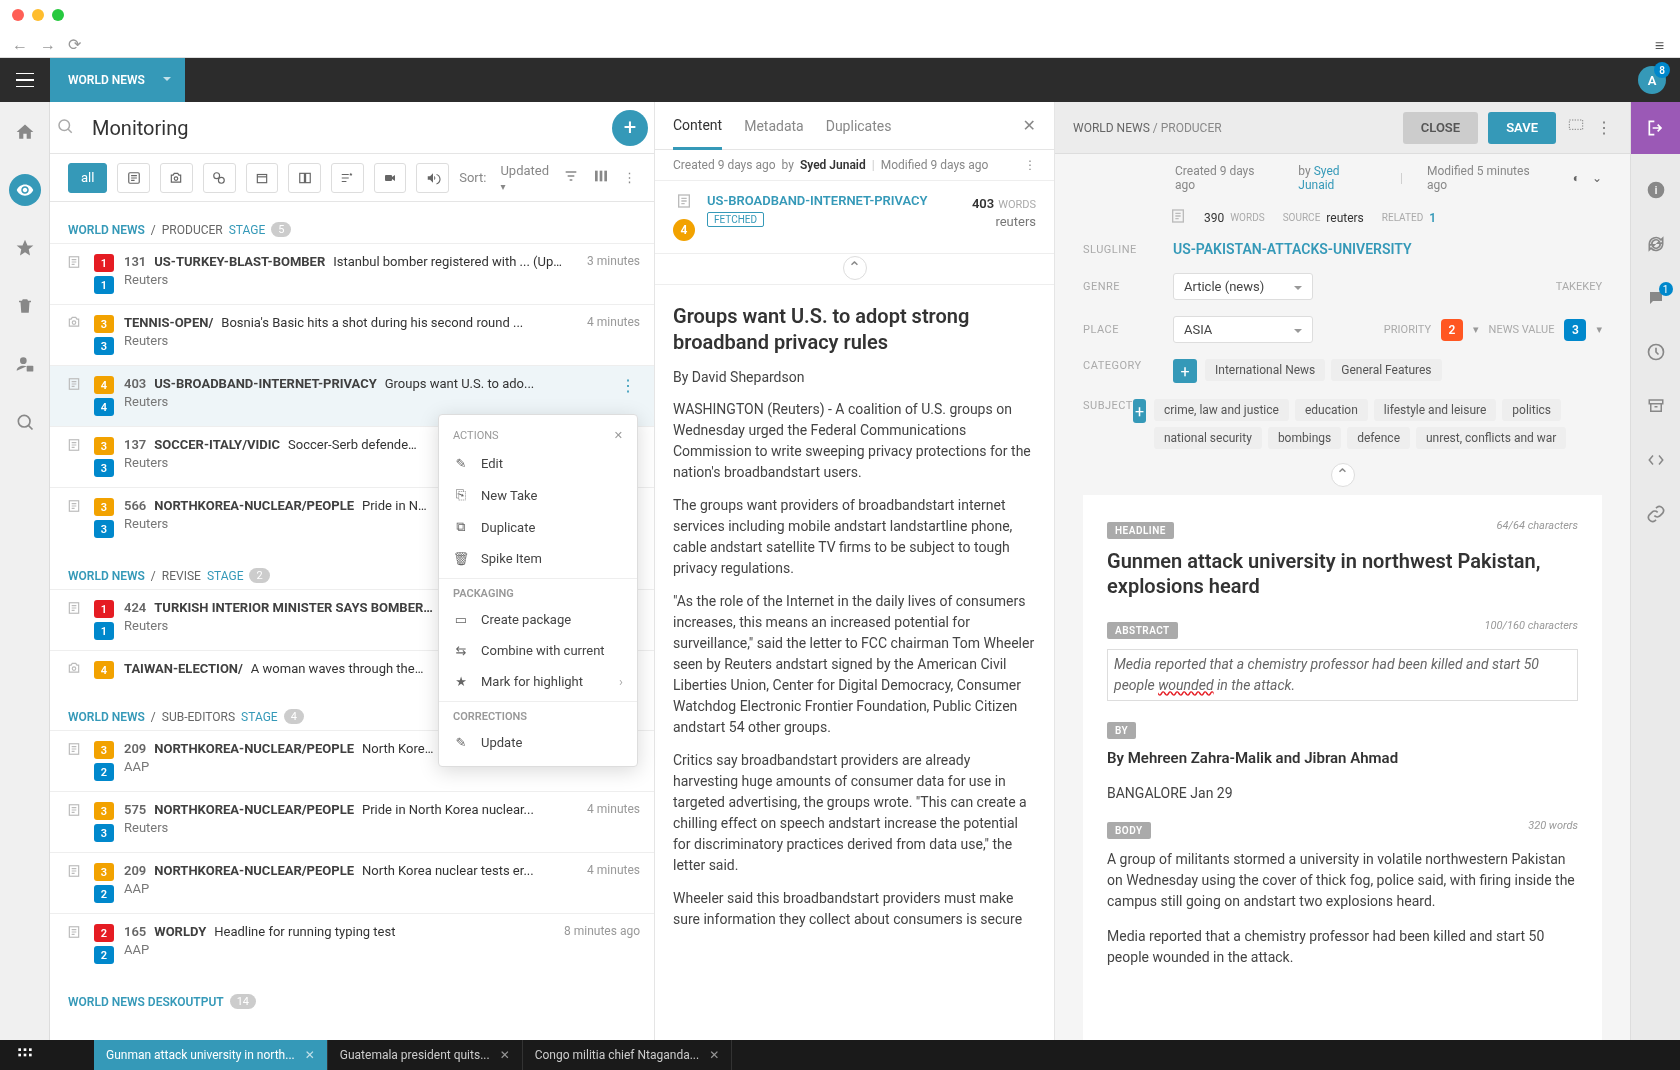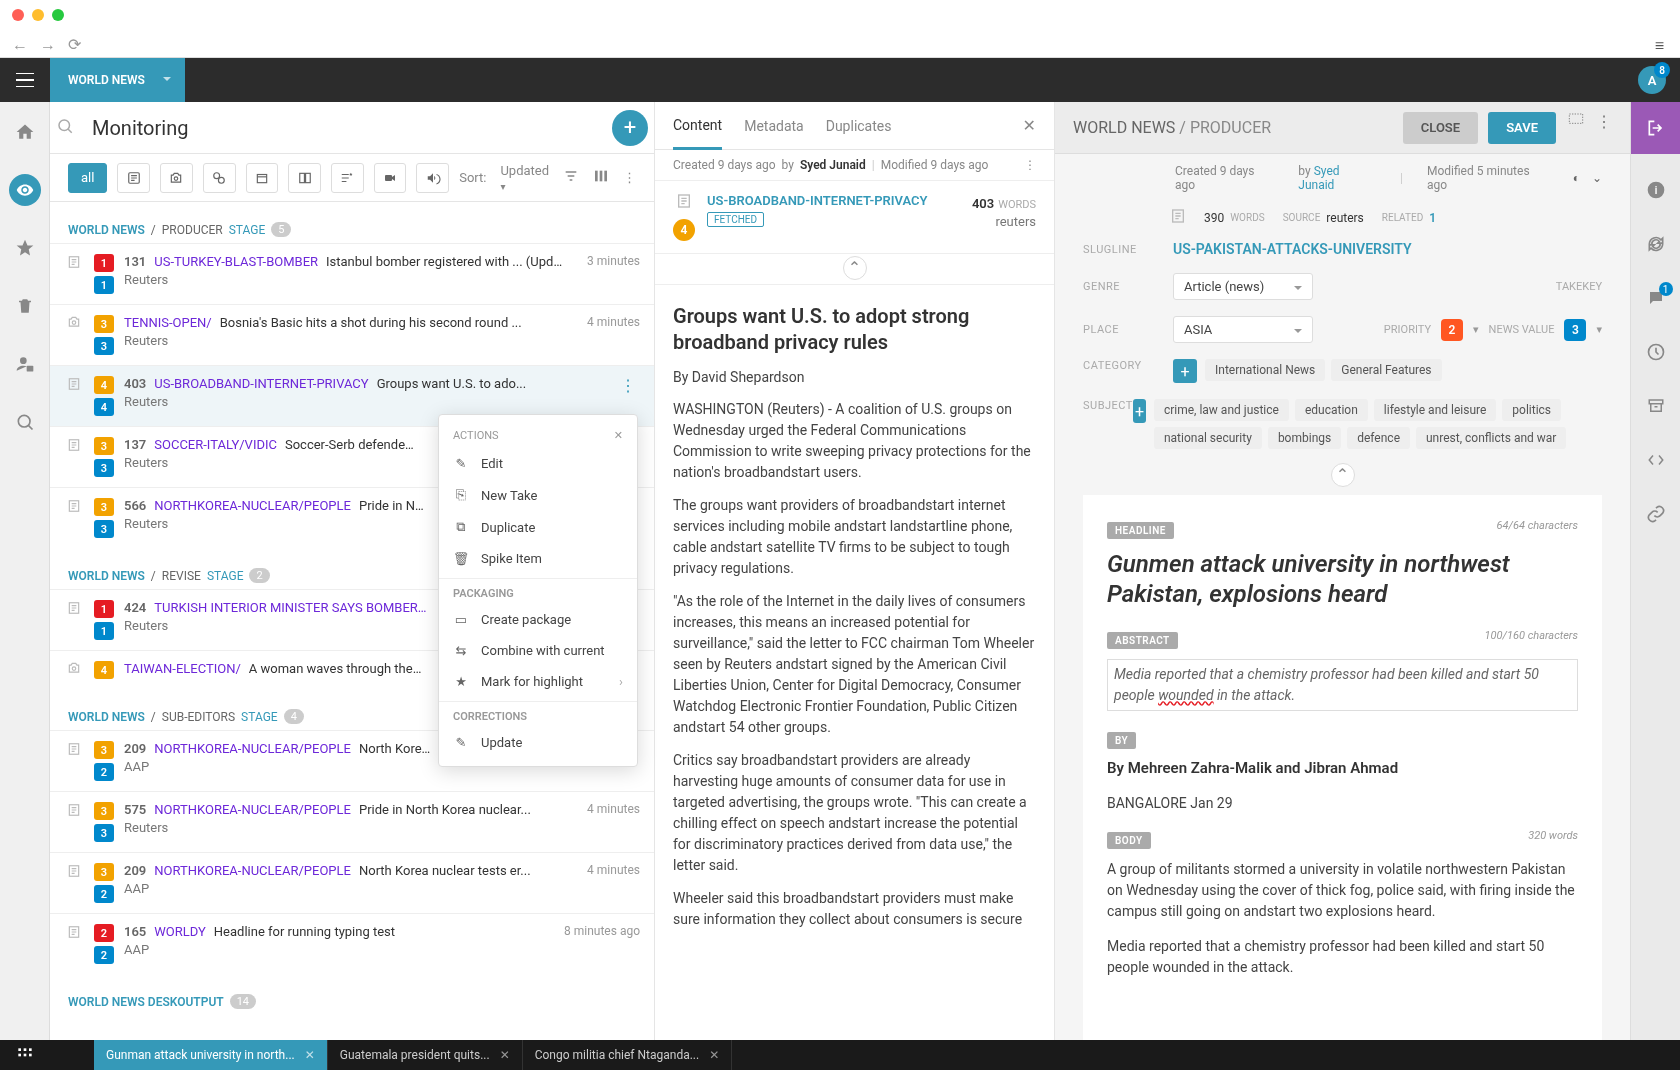--- a/index.html
+++ b/index.html
@@ -55,21 +55,21 @@
 .story-item:last-child { border-bottom: 1px solid #eee; }
 .item-left-icons { display: flex; flex-direction: column; gap: 4px; align-items: center; width: 20px; color: #bbb; }
 .item-badges { display: flex; flex-direction: column; gap: 4px; }
 .badge { width: 20px; height: 18px; border-radius: 3px; color: #fff; font-size: 11px; display: flex; align-items: center; justify-content: center; font-weight: 600; }
 .badge.red { background: #e51c23; }
 .badge.blue { background: #0088cc; }
 .badge.orange { background: #f2a200; }
 .item-content { flex: 1; min-width: 0; }
 .item-line1 { display: flex; gap: 8px; font-size: 13px; align-items: baseline; }
 .item-id { color: #666; font-weight: 600; }
-.item-slug { color: #6d28d9; font-weight: 400; }
+.item-slug { color: #404040; font-weight: 700; }
 .item-headline { color: #333; white-space: nowrap; overflow: hidden; text-overflow: ellipsis; flex: 1; }
 .item-line2 { font-size: 13px; color: #777; margin-top: 3px; }
 .item-time { font-size: 12px; color: #999; white-space: nowrap; margin-left: 8px; }
 .item-menu-dots { color: #3599b8; cursor: pointer; padding: 0 4px; }
 
 
 .ctx-menu { position: absolute; left: 438px; top: 414px; width: 200px; background: #fff; border: 1px solid #ddd; border-radius: 4px; box-shadow: 0 4px 20px rgba(0,0,0,0.15); z-index: 100; padding: 8px 0; }
 .ctx-header { padding: 6px 14px; font-size: 11px; color: #999; display: flex; justify-content: space-between; align-items: center; }
 .ctx-item { padding: 8px 14px; font-size: 13px; color: #444; display: flex; align-items: center; gap: 12px; cursor: pointer; }
 .ctx-section { padding: 8px 14px 4px; font-size: 11px; color: #999; font-weight: 600; border-top: 1px solid #eee; margin-top: 4px; }
@@ -97,23 +97,23 @@
 .collapse-btn { text-align: center; padding: 4px; border-bottom: 1px solid #eee; }
 .collapse-circle { display: inline-flex; width: 24px; height: 24px; border: 1px solid #ddd; border-radius: 50%; align-items: center; justify-content: center; color: #888; cursor: pointer; background: #fff; margin-top: -12px; position: relative; }
 .article-body { padding: 18px; overflow-y: auto; flex: 1; }
 .article-body h2 { font-size: 20px; font-weight: 600; color: #333; margin-bottom: 14px; line-height: 1.3; }
 .article-body .byline { font-size: 14px; color: #444; margin-bottom: 14px; }
 .article-body p { font-size: 14px; color: #444; line-height: 1.5; margin-bottom: 12px; }
 
 
 .editor-col { flex: 1; background: #f5f5f5; display: flex; flex-direction: column; }
 .editor-topbar { height: 52px; background: #ececec; border-bottom: 1px solid #ddd; display: flex; align-items: center; padding: 0 18px; gap: 14px; }
-.editor-breadcrumb { font-size: 16px; color: #888; }
+.editor-breadcrumb { font-size: 12px; color: #888; }
 .editor-breadcrumb .bc-cat { color: #666; }
-.editor-actions { margin-left: auto; display: flex; gap: 10px; padding-left: 12px; }
+.editor-actions { margin-left: auto; display: flex; align-items: center; gap: 10px; padding-left: 12px; }
 .ed-btn { height: 32px; padding: 0 18px; border-radius: 3px; font-size: 13px; font-weight: 600; cursor: pointer; border: none; }
 .ed-btn.close { background: #ccc; color: #555; }
 .ed-btn.save { background: #3599b8; color: #fff; }
 .ed-icon { color: #777; cursor: pointer; }
 
 .editor-meta-bar { padding: 10px 28px 10px 120px; font-size: 12px; color: #888; display: flex; gap: 24px; align-items: center; }
 .editor-meta-bar .author { color: #3599b8; }
 .editor-meta-right { margin-left: auto; display: flex; gap: 12px; color: #666; }
 
 .editor-stats { padding: 6px 28px 6px 115px; display: flex; align-items: center; gap: 18px; font-size: 12px; }
@@ -135,21 +135,21 @@
 .sq-badge.blue { background: #0088cc; }
 .tag-list { display: flex; flex-wrap: wrap; gap: 6px; }
 .tag { background: #eee; padding: 4px 10px; border-radius: 3px; font-size: 12px; color: #555; }
 .add-tag { width: 24px; height: 24px; background: #3599b8; color: #fff; border-radius: 3px; display: flex; align-items: center; justify-content: center; cursor: pointer; font-size: 16px; }
 
 .editor-collapse2 { text-align: center; margin: 8px 0; }
 
 .editor-content { background: #fff; margin: 0 28px; padding: 24px; flex: 1; overflow-y: auto; }
 .ec-section-label { display: inline-block; background: #aaa; color: #fff; font-size: 10px; padding: 3px 8px; border-radius: 2px; letter-spacing: 0.5px; font-weight: 600; }
 .ec-char-count { float: right; font-size: 11px; color: #999; font-style: italic; }
-.ec-headline { font-size: 24px; font-weight: 600; color: #333; margin: 10px 0 20px; line-height: 1.25; font-style: italic; }
+.ec-headline { font-size: 20px; font-weight: 600; color: #333; margin: 10px 0 20px; line-height: 1.25; }
 .ec-abstract { font-size: 14px; color: #666; font-style: italic; margin: 10px 0 18px; line-height: 1.5; border: 1px solid #ddd; padding: 4px 6px; }
 .ec-abstract .err { text-decoration: underline wavy #e51c23; }
 .ec-byline { font-size: 15px; color: #333; font-weight: 600; margin: 10px 0 18px; }
 .ec-dateline { font-size: 14px; color: #444; margin: 10px 0 18px; }
 .ec-body-p { font-size: 14px; color: #444; line-height: 1.5; margin: 10px 0 14px; }
 
 
 .right-rail { width: 50px; background: #eaeaea; border-left: 1px solid #ddd; display: flex; flex-direction: column; align-items: center; gap: 18px; padding-top: 0; color: #888; }
 .right-rail .rr-top { background: #9b59b6; width: 50px; height: 52px; display: flex; align-items: center; justify-content: center; color: #fff; cursor: pointer; }
 .right-rail .rr-icon { width: 50px; height: 36px; display: flex; align-items: center; justify-content: center; cursor: pointer; position: relative; }

